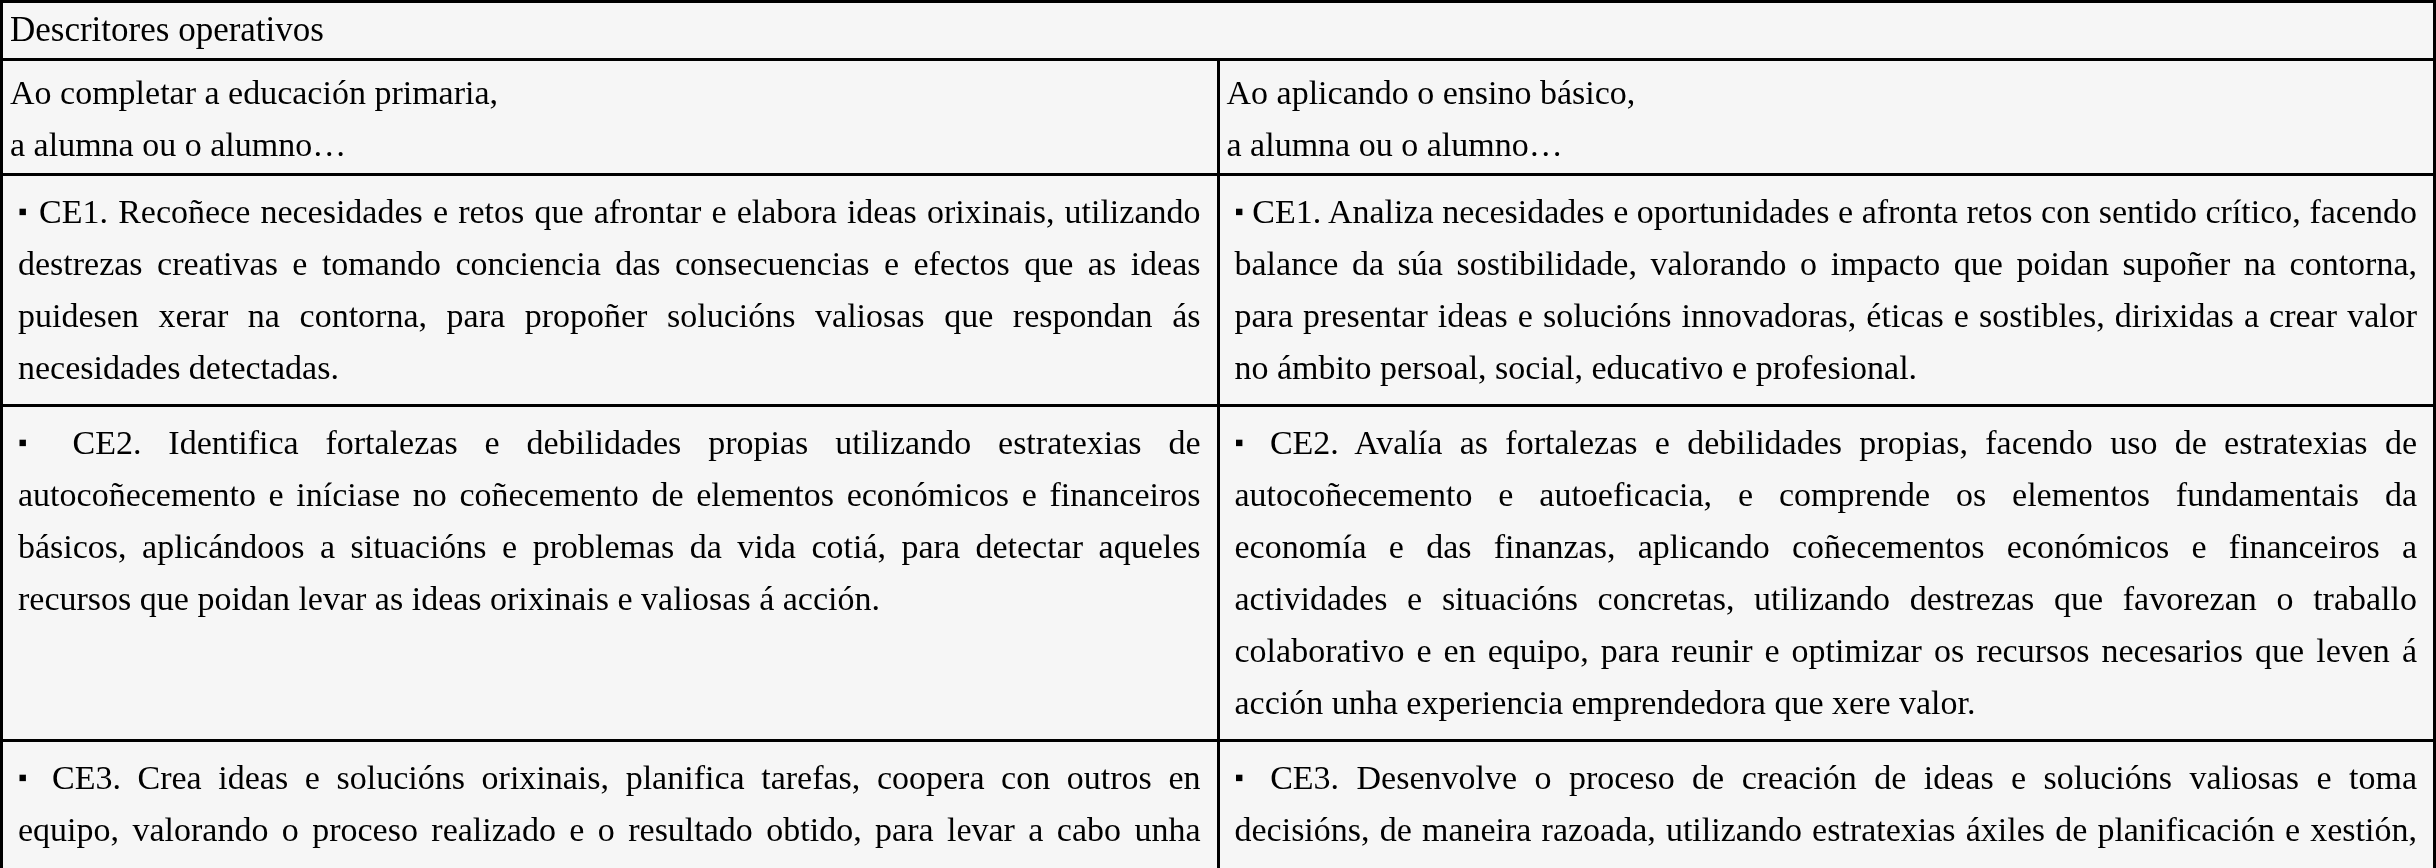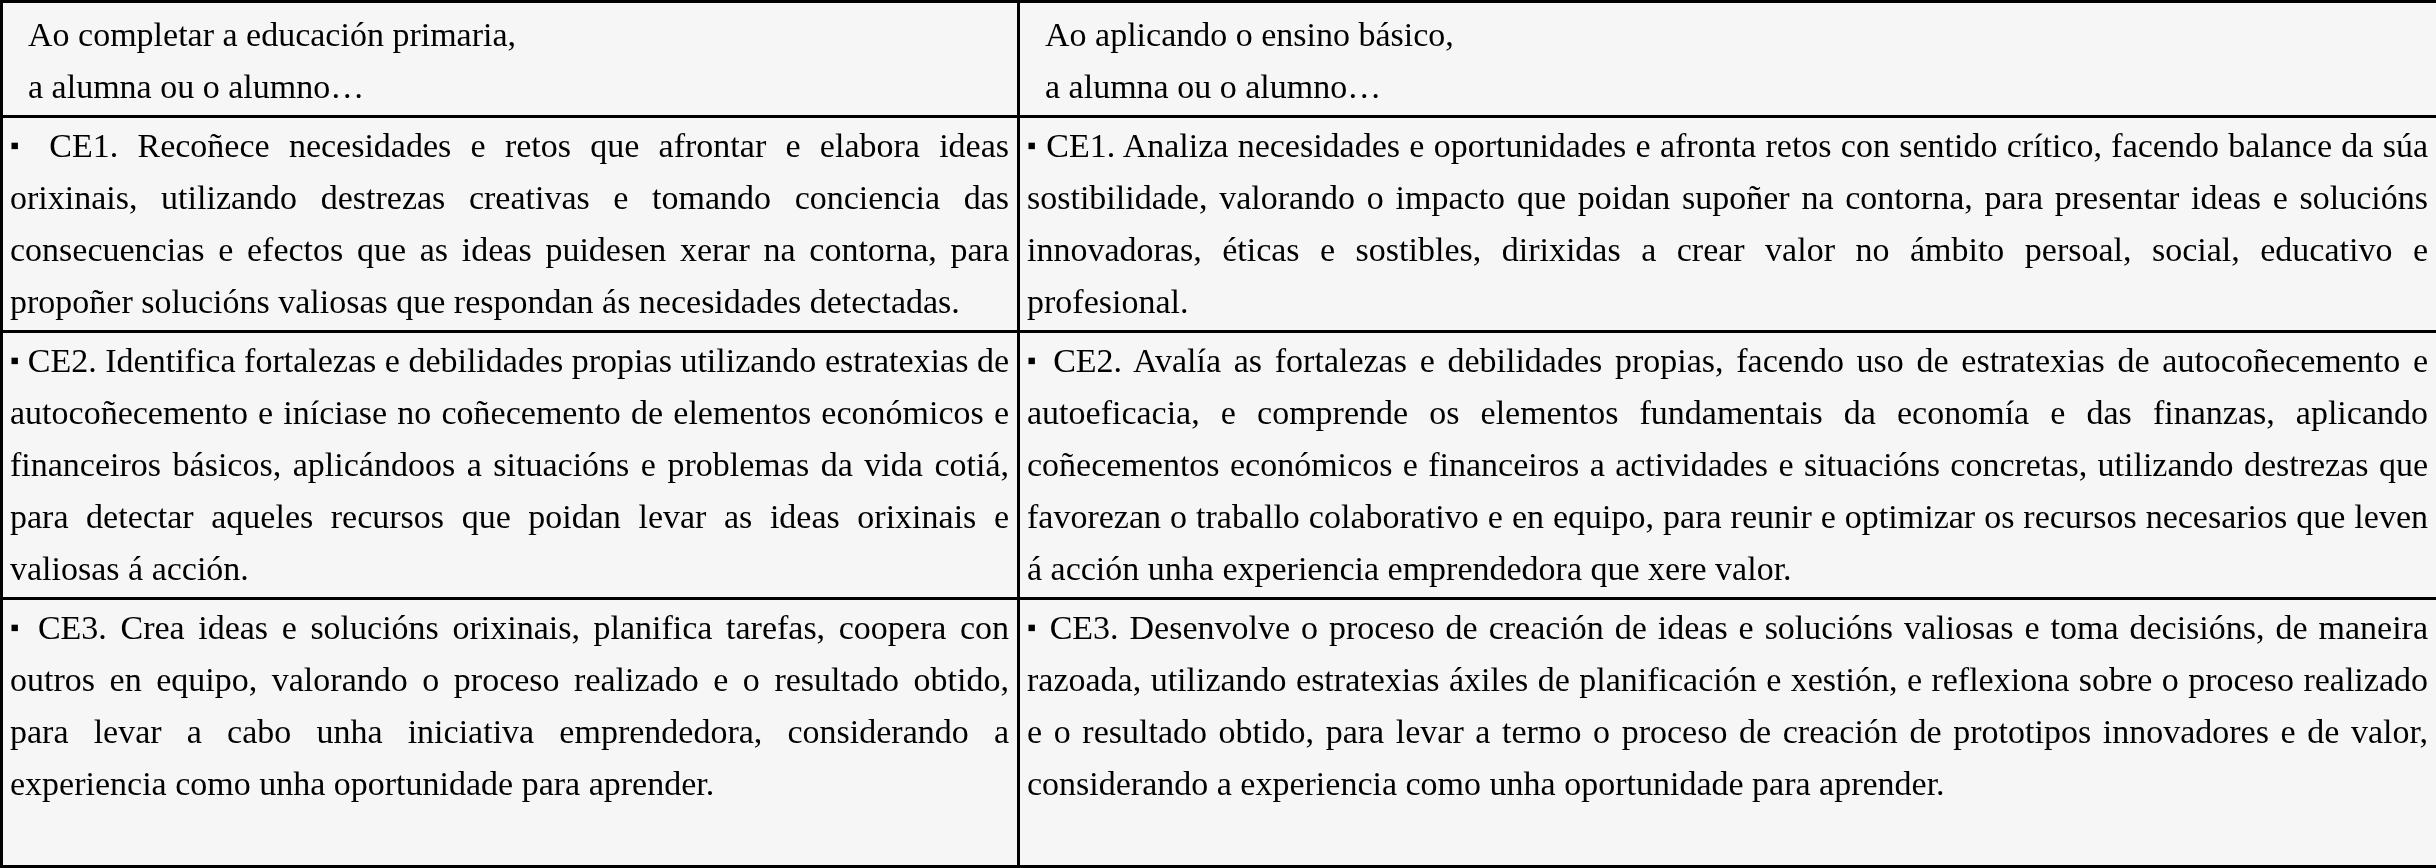--- a/index.html
+++ b/index.html
@@ -37,43 +37,47 @@
     line-height: 50px;
     white-space: nowrap;
   }
   tr.header-row td {
     height: 112px;
     padding-top: 6px;
   }
   tr.header-row .hline {
     display: block;
     line-height: 52px;
-    margin-left: 18px;
   }
   td.col-left { width: 1017px; }
   td.col-right { width: 1419px; }
   tr.ce1-row td { height: 212px; }
   tr.ce2-row td { height: 264px; }
   td.body-cell p {
-    margin: 0;
+    margin: 8px;
     text-align: justify;
   }
   .bullet {
     font-size: 26px;
     vertical-align: 3px;
     letter-spacing: 0;
   }
   .btext { }
 </style>
 </head>
 <body>
 
 <div class="page">
   <table class="desc-table">
     <tbody>
+        <tr class="title-row">
+      <td colspan="2">
+        <span>Descritores operativos</span>
+      </td>
+    </tr>
     <tr class="header-row">
       <td class="col-left">
         <span class="hline">Ao completar a educación primaria,</span>
         <span class="hline">a alumna ou o alumno…</span>
       </td>
       <td class="col-right">
         <span class="hline">Ao aplicando o ensino básico,</span>
         <span class="hline">a alumna ou o alumno…</span>
       </td>
     </tr>

